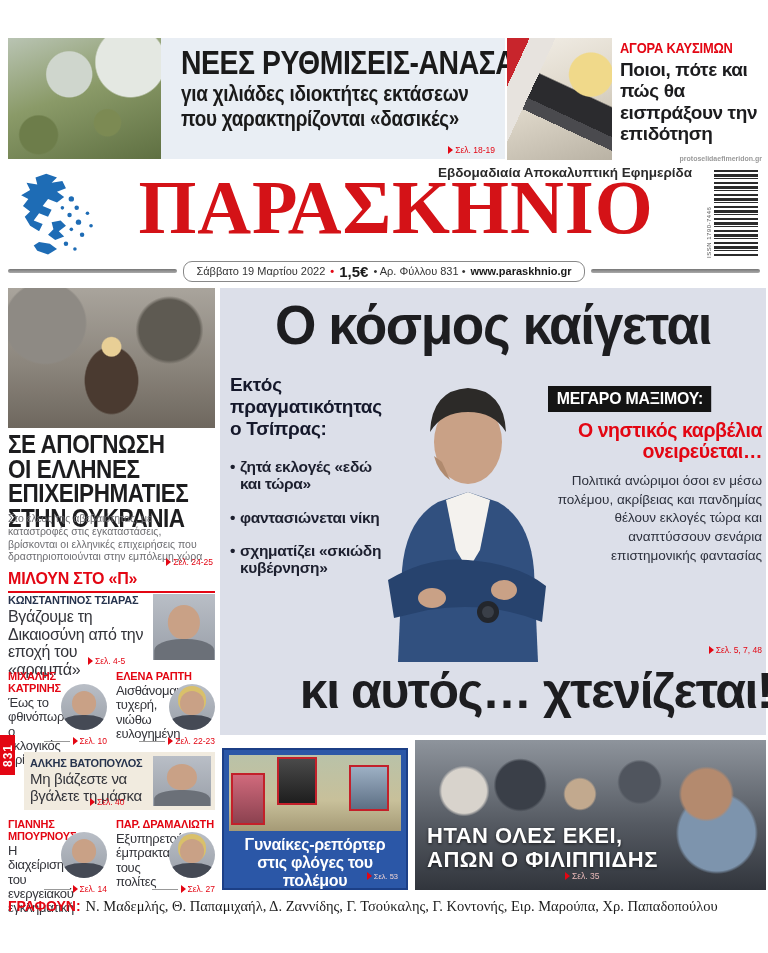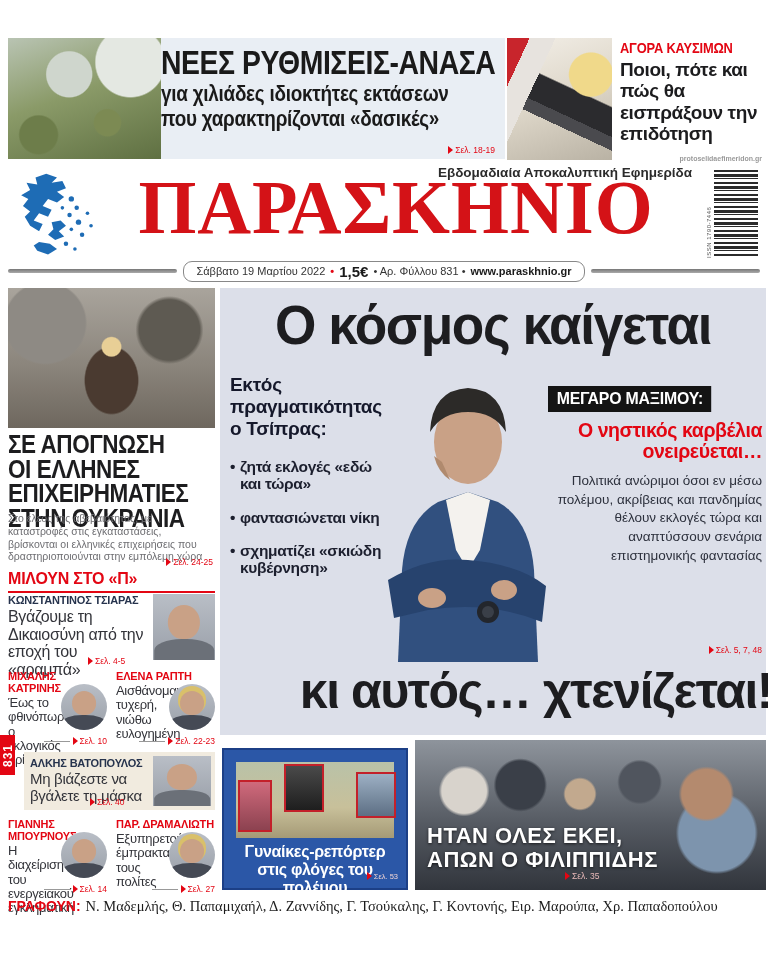--- a/index.html
+++ b/index.html
@@ -8,21 +8,21 @@
   .abs { position:absolute; }
 
   
   .banner-left-photo { left:8px; top:38px; width:153px; height:121px;
     background:
       radial-gradient(circle at 20% 80%, #6d7d4a 0 12%, transparent 13%),
       radial-gradient(circle at 65% 70%, #7c8a53 0 10%, transparent 11%),
       radial-gradient(circle at 40% 30%, #cfd6cd 0 18%, transparent 19%),
       radial-gradient(circle at 80% 20%, #e4e8e2 0 22%, transparent 23%),
       linear-gradient(160deg, #b9c4b3 0%, #8a9a68 45%, #5f7042 100%); }
-  .banner-left-text { left:161px; top:38px; width:344px; height:121px; background:#e9eef4; padding:6px 8px 4px 0; }
+  .banner-left-text { left:161px; top:38px; width:344px; height:121px; background:#e9eef4; padding:6px 8px 4px 20px; }
   .blt-h1 { font-size:33px; font-weight:bold; color:#1a1a1a; white-space:nowrap;
     transform:scaleX(.86); transform-origin:left; letter-spacing:-.5px; }
   .blt-sub { font-size:22px; font-weight:bold; color:#1a1a1a; white-space:nowrap;
     transform:scaleX(.86); transform-origin:left; line-height:1.12; letter-spacing:-.3px; }
   .blt-ref { position:absolute; right:10px; bottom:4px; }
 
   .page-ref { font-size:8.5px; font-weight:normal; color:#e30613; display:inline-flex; align-items:center; gap:2px; }
   .ref-tri { width:0; height:0; border-top:4px solid transparent; border-bottom:4px solid transparent; border-left:5px solid #e30613; display:inline-block; }
 
   .banner-right-photo { left:507px; top:38px; width:105px; height:122px;
@@ -121,21 +121,21 @@
   .maximou-label { left:548px; top:386px; background:#141414; color:#fff; font-size:16.5px; font-weight:bold;
     padding:3px 9px 4px; letter-spacing:-.2px; white-space:nowrap; transform:scaleX(.96); transform-origin:left; }
   .maximou-red { left:548px; top:420px; width:214px; text-align:right; font-size:19.5px; font-weight:bold;
     color:#e30613; line-height:1.1; letter-spacing:-.4px; }
   .maximou-body { left:550px; top:472px; width:212px; text-align:right; font-size:13.5px; color:#2d313d; line-height:1.38; }
   .maximou-ref { left:550px; top:640px; width:212px; text-align:right; }
   .main-h2 { left:220px; top:662px; width:552px; text-align:right; font-size:50px; font-weight:bold;
     color:#1d1d20; letter-spacing:-1.5px; white-space:nowrap; }
 
   
-  .blue-box { left:222px; top:748px; width:186px; height:142px; background:#2b57a7; border:2px solid #1c3f86; padding:12px; }
+  .blue-box { left:222px; top:748px; width:186px; height:142px; background:#2b57a7; border:2px solid #1c3f86; padding:5px; }
   .collage { position:relative; width:100%; height:76px;
     background:linear-gradient(180deg,#b9c2a8 0%, #c8c09a 60%, #a59a76 100%); }
   .tile { position:absolute; border:2px solid #c3202a; }
   .t1 { left:2px; top:18px; width:34px; height:52px; background:linear-gradient(180deg,#d06a7c,#8c4250); }
   .t2 { left:48px; top:2px; width:40px; height:48px; background:linear-gradient(180deg,#4a4a4a,#1e1e1e); }
   .t3 { left:120px; top:10px; width:40px; height:46px; background:linear-gradient(180deg,#9db0c4,#5d6f84); }
   .blue-title { margin-top:5px; text-align:center; color:#fff; font-size:16px; font-weight:bold; line-height:1.12; letter-spacing:-.3px; }
   .blue-ref { position:absolute; right:8px; bottom:4px; }
   .blue-ref .page-ref { color:#f0d4d4; font-size:7.5px; }
 

